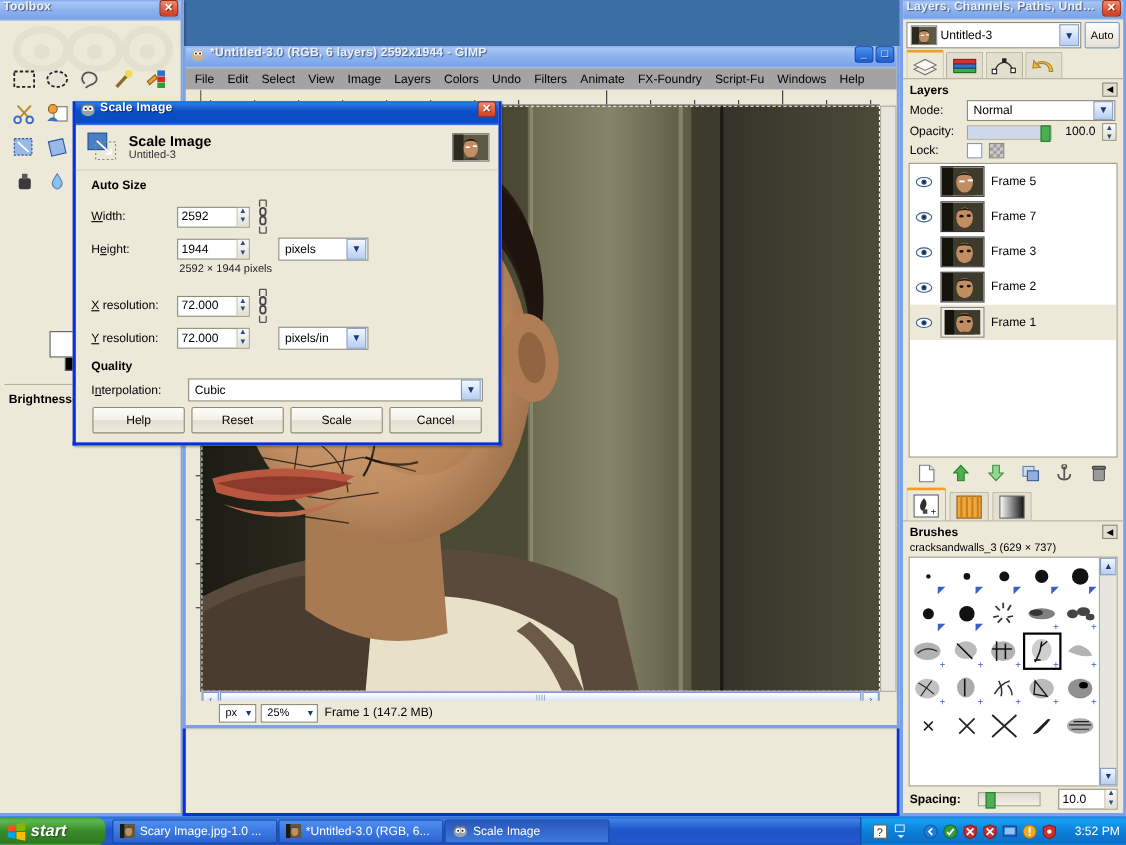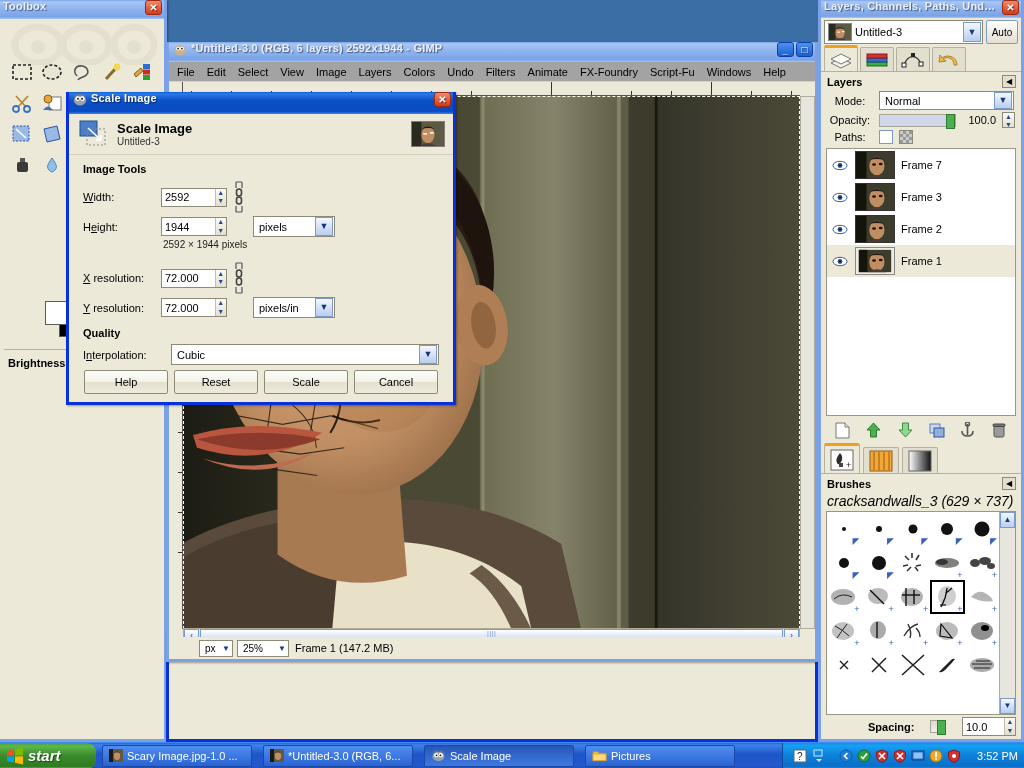--- a/index.html
+++ b/index.html
@@ -160,21 +160,21 @@
   .dtab { width: 34px; height: 24px; border: 1px solid #b5b0a0; border-bottom: none;
           background: #e2dfcf; display: flex; align-items: center; justify-content: center;
           margin-right: 2px; cursor: pointer; border-radius: 2px 2px 0 0; }
   .dtab.active { background: #ece9d8; border-top: 3px solid #f0a020; height: 26px; }
   .panel-title { display: flex; align-items: center; justify-content: space-between;
                  padding: 3px 5px 2px 6px; }
   .panel-title .pt { font-weight: bold; font-size: 11px; }
   .pt-menu { width: 14px; height: 13px; border: 1px solid #8e8a78; background: #e2dfcf;
              font-size: 8px; text-align: center; line-height: 11px; cursor: pointer; }
   .lrow { display: flex; align-items: center; padding: 1px 6px; font-size: 11px; gap: 6px;}
-  .lrow .ll { width: 46px; text-align: center; }
+  .lrow .ll { width: 46px; }
   .opacity-track { flex: 1; height: 13px; background: linear-gradient(to bottom,#dedad0,#f2efe6);
                    border: 1px solid #a9a593; position: relative; }
   .opacity-fill { position: absolute; left: 0; top: 0; bottom: 0; background: #cfd8ea; }
   .opacity-knob { position: absolute; top: -1px; width: 9px; height: 15px; background: #4caf50;
                   border: 1px solid #2d7a30; }
   .lock-chk { width: 14px; height: 14px; border: 1px solid #7d9bc8; background: #fff; }
   .lock-alpha { width: 14px; height: 14px; border: 1px solid #8e8a78;
       background-image: linear-gradient(45deg,#999 25%,transparent 25%,transparent 75%,#999 75%),
                         linear-gradient(45deg,#999 25%,#ccc 25%,#ccc 75%,#999 75%);
       background-size: 6px 6px; background-position: 0 0, 3px 3px; }
@@ -188,45 +188,45 @@
   .lname { font-size: 11px; }
   .layer-btns { display: flex; align-items: center; justify-content: space-around;
                 height: 24px; margin: 2px 5px 0 5px; border: 1px solid transparent; }
   .lbtn { width: 24px; height: 20px; display: flex; align-items: center; justify-content: center; cursor: pointer;}
   .dock-tabs2 { display: flex; align-items: flex-end; height: 30px; padding-left: 3px;
                 border-bottom: 1px solid #b5b0a0; margin-top: 2px; }
   .dtab2 { width: 36px; height: 26px; border: 1px solid #b5b0a0; border-bottom: none;
            background: #e2dfcf; margin-right: 3px; cursor: pointer; overflow: hidden;
            border-radius: 2px 2px 0 0; display:flex; align-items:center; justify-content:center;}
   .dtab2.active { background: #ece9d8; border-top: 3px solid #f0a020; height: 30px; }
-  .brush-name { font-size: 14px; font-style: italic; padding: 1px 6px 2px 6px; }
+  .brush-name { font-size: 10px; padding: 1px 6px 2px 6px; }
   .brush-grid-wrap { margin: 0 5px; border: 1px solid #9b9785; background: #fff;
                      flex: 1; display: flex; overflow: hidden; }
   .brush-grid { flex: 1; display: grid; grid-template-columns: repeat(5, 1fr);
                 grid-auto-rows: 34px; }
   .bcell { position: relative; display: flex; align-items: center; justify-content: center; cursor: pointer;}
   .bcell.sel { outline: 2px solid #000; outline-offset: -2px; }
   .bcell .corner { position: absolute; right: 2px; bottom: 0px; font-size: 9px; color: #3a60c0; }
   .bscroll { width: 16px; background: #e6e6de; border-left: 1px solid #b0ac9a;
              display: flex; flex-direction: column; justify-content: space-between; }
   .bsb { height: 16px; background: linear-gradient(to bottom,#f4f8fe,#b8cdf0);
          border: 1px solid #7d9bc8; color: #16387c; text-align: center; line-height: 14px;
          font-size: 8px; cursor: pointer; }
-  .spacing-row { display: flex; align-items: center; gap: 16px; padding: 2px 5px 3px 6px; margin-left: 41px; }
+  .spacing-row { display: flex; align-items: center; gap: 16px; padding: 2px 5px 3px 6px; }
   .spacing-row .sl { font-size: 11px; font-weight: bold; }
 
   
   #taskbar { position: absolute; left: 0; bottom: 0; width: 1024px; height: 26px;
              background: linear-gradient(to bottom,#2b62d0 0%, #3f83e8 8%, #1e55c8 45%, #2258cc 90%, #1d4fbe 100%);
              display: flex; align-items: center; border-top: 1px solid #3f8af0; }
   .startbtn { width: 96px; height: 26px; display: flex; align-items: center; gap: 4px;
               padding-left: 6px; color: #fff; font-weight: bold; font-style: italic; font-size: 15px;
               background: linear-gradient(to bottom,#4aa03c 0%, #5cb84a 12%, #398a2a 50%, #2f7a22 90%, #69c455 100%);
               border-radius: 0 9px 9px 0; text-shadow: 1px 1px 1px rgba(0,0,0,.45); cursor: pointer; }
-  .tasks { display: flex; gap: 11px; margin-left: 6px; flex: 1; }
+  .tasks { display: flex; gap: 1px; margin-left: 6px; flex: 1; }
   .task { height: 22px; min-width: 150px; max-width: 162px; display: flex; align-items: center; gap: 4px;
           padding: 0 6px; color: #fff; font-size: 11px; border-radius: 2px;
           background: linear-gradient(to bottom,#4e8ef0,#2b63d2); border: 1px solid #1b49a8;
           white-space: nowrap; overflow: hidden; cursor: pointer; }
   .task.active { background: linear-gradient(to bottom,#2856b8,#3f7ae0); }
   .tray { height: 26px; display: flex; align-items: center; gap: 5px; padding: 0 6px 0 10px;
           background: linear-gradient(to bottom,#1191e4 0%, #14a0f0 10%, #0d7fd8 50%, #0b6fc8 90%, #1596e8 100%);
           border-left: 1px solid #0b4a9e; color: #fff; font-size: 11px; }
   .tray .clock { margin-left: 3px; }
   .trayicon { width: 14px; height: 14px; }
@@ -637,21 +637,21 @@
             <rect x="0" y="0" width="10" height="26" fill="#2a2a1e"></rect>
             <ellipse cx="17" cy="14" rx="7" ry="9" fill="#c08e62"></ellipse>
             <path d="M10 8 q7-7 14 0 q-7-3 -14 0z" fill="#2a1b12"></path>
             <rect x="12" y="12" width="4" height="1.6" fill="#fff"></rect>
             <rect x="19" y="11" width="4" height="1.6" fill="#fff"></rect>
             <path d="M8 26 q9-6 18 0z" fill="#4b3c30"></path>
           </svg>
         </div>
       </div>
 
-      <div class="sect">Image Tools</div>
+      <div class="sect">Auto Size</div>
 
       <div style="display:flex; align-items:flex-start;">
         <div style="flex:1">
           <div class="frow">
             <span class="flabel"><u>W</u>idth:</span>
             <div class="spin">
               <input type="text" value="2592" style="">
               <div class="btns">
                   <div>▲</div>
                   <div>▼</div>
@@ -828,26 +828,47 @@
         <span style="width:34px;text-align:right">100.0</span>
         <div class="spin" style="width:13px;height:16px">
           <div class="btns" style="width:13px;border:none">
               <div>▲</div>
               <div>▼</div>
             </div>
         </div>
       </div>
 
       <div class="lrow">
-        <span class="ll">Paths:</span>
+        <span class="ll">Lock:</span>
         <div class="lock-chk"></div>
         <div class="lock-alpha"></div>
       </div>
 
       <div class="layer-list">
+        <div class="layer-item">
+          <span class="eye">
+            <svg width="16" height="11" viewBox="0 0 16 11">
+                <ellipse cx="8" cy="5.5" rx="7" ry="4.2" fill="#fff" stroke="#3b5e8c"></ellipse>
+                <circle cx="8" cy="5.5" r="2.4" fill="#2c4f86"></circle>
+                <circle cx="8" cy="5.5" r="1" fill="#0c1d38"></circle>
+              </svg>
+          </span>
+          <span class="lthumb">
+            <svg width="100%" height="100%" viewBox="0 0 40 28" preserveAspectRatio="none">
+                <rect width="40" height="28" fill="#3c3b2c"></rect>
+                <rect width="11" height="28" fill="#14140d"></rect>
+                <ellipse cx="22" cy="15" rx="8" ry="10" fill="#c08e62"></ellipse>
+                <path d="M14 9 q8-7 16 0 q-8-3 -16 0z" fill="#2a1b12"></path>
+                <rect x="17" y="13" width="5" height="1.8" fill="#fff"></rect>
+                <rect x="25" y="12" width="5" height="1.8" fill="#fff"></rect>
+                <path d="M12 28 q10-6 20 0z" fill="#4b3c30"></path>
+              </svg>
+          </span>
+          <span class="lname">Frame 5</span>
+        </div>
         <div class="layer-item">
           <span class="eye">
             <svg width="16" height="11" viewBox="0 0 16 11">
                 <ellipse cx="8" cy="5.5" rx="7" ry="4.2" fill="#fff" stroke="#3b5e8c"></ellipse>
                 <circle cx="8" cy="5.5" r="2.4" fill="#2c4f86"></circle>
                 <circle cx="8" cy="5.5" r="1" fill="#0c1d38"></circle>
               </svg>
           </span>
           <span class="lthumb">
             <svg width="100%" height="100%" viewBox="0 0 40 28" preserveAspectRatio="none">
@@ -1252,27 +1273,20 @@
         <svg width="15" height="13" viewBox="0 0 16 14">
           <ellipse cx="8" cy="8" rx="6.5" ry="5" fill="#9aa1a8"></ellipse>
           <ellipse cx="5.6" cy="6.6" rx="2.3" ry="2.4" fill="#fff"></ellipse>
             <ellipse cx="10.4" cy="6.6" rx="2.3" ry="2.4" fill="#fff"></ellipse>
           <circle cx="5.9" cy="6.8" r="1" fill="#111"></circle>
             <circle cx="10.1" cy="6.8" r="1" fill="#111"></circle>
           <path d="M2 5.5 q2-4 5-3" stroke="#6f757c" stroke-width="1.3" fill="none"></path>
           <path d="M14 5.5 q-2-4 -5-3" stroke="#6f757c" stroke-width="1.3" fill="none"></path>
         </svg>
         <span>Scale Image</span>
-      </div>
-      <div class="task">
-        <svg width="15" height="13" viewBox="0 0 16 14">
-          <path d="M1 3 h5 l1.4 1.6 H15 V12.5 H1 Z" fill="#f5c451" stroke="#c98f1c"></path>
-          <path d="M1 5.4 H15 V12.5 H1 Z" fill="#fcd982" stroke="#d9a52e"></path>
-        </svg>
-        <span>Pictures</span>
       </div>
     </div>
 
     <div class="tray">
       <svg class="trayicon" viewBox="0 0 14 14">
           <rect x="1" y="1" width="12" height="12" fill="#fff" stroke="#666"></rect>
           <text x="4" y="11" font-size="10" fill="#222">?</text>
         </svg>
       <svg class="trayicon" viewBox="0 0 14 14">
           <rect x="2" y="1" width="8" height="6" fill="none" stroke="#cfe4ff"></rect>

